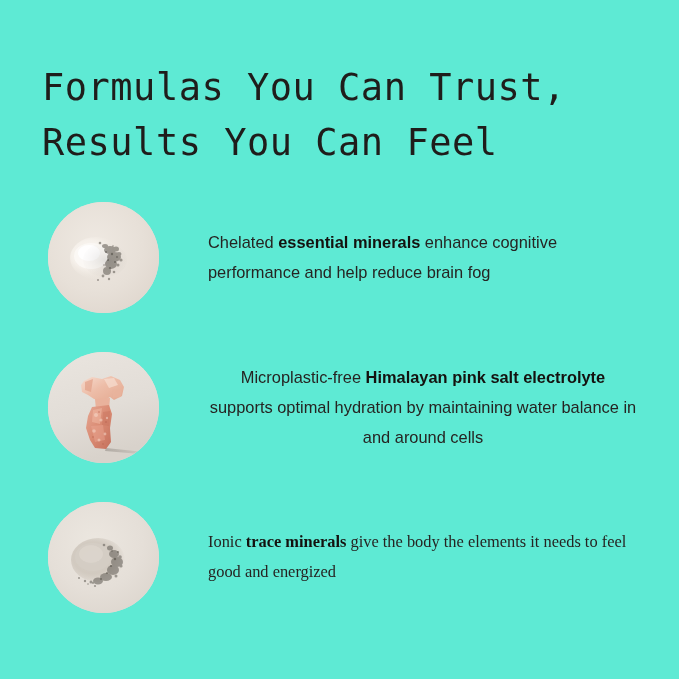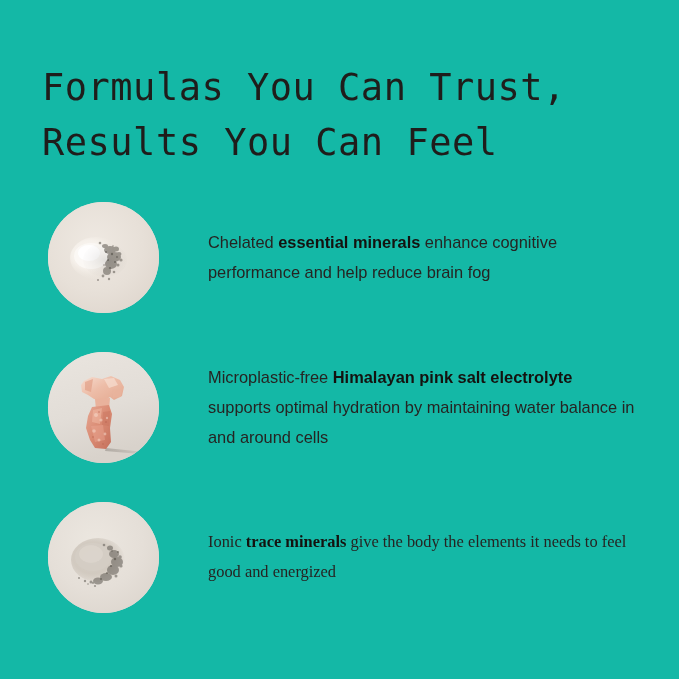--- a/index.html
+++ b/index.html
@@ -11,21 +11,21 @@
     height: 679px;
     background: #f7f5f0;
     font-family: "Liberation Sans", sans-serif;
     overflow: hidden;
     position: relative;
   }
 
   .page {
     position: absolute;
     inset: 0;
-    background: #14b8a6;
+    background: #5eead4;
   }
 
   
   .heading {
     position: absolute;
     left: 42px;
     top: 36px;
     width: 610px;
     font-family: "DejaVu Sans Mono", "Liberation Mono", monospace;
     font-size: 37px;
@@ -43,21 +43,21 @@
     top: 182px;
     width: 679px;
   }
   .row {
     position: relative;
     display: flex;
     align-items: center;
     height: 150px;
   }
   .row.r1 { height: 150px; }
-  .row.r2 { height: 150px; }
+  .row.r2 { height: 150px; text-align: center; }
   .row.r3 { height: 150px; font-family: Liberation Serif, serif; }
 
   
   .thumb {
     position: relative;
     flex: 0 0 auto;
     width: 111px;
     height: 111px;
     margin-left: 48px;
     border-radius: 50%;

